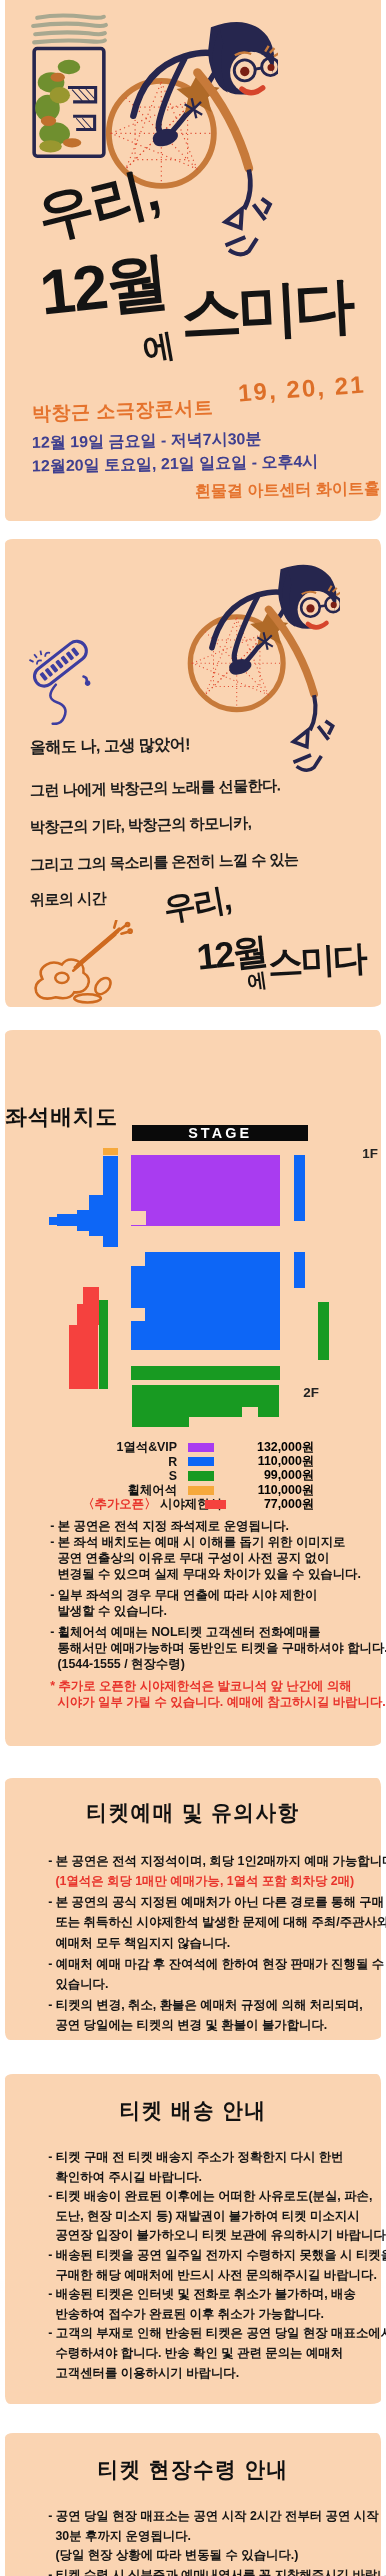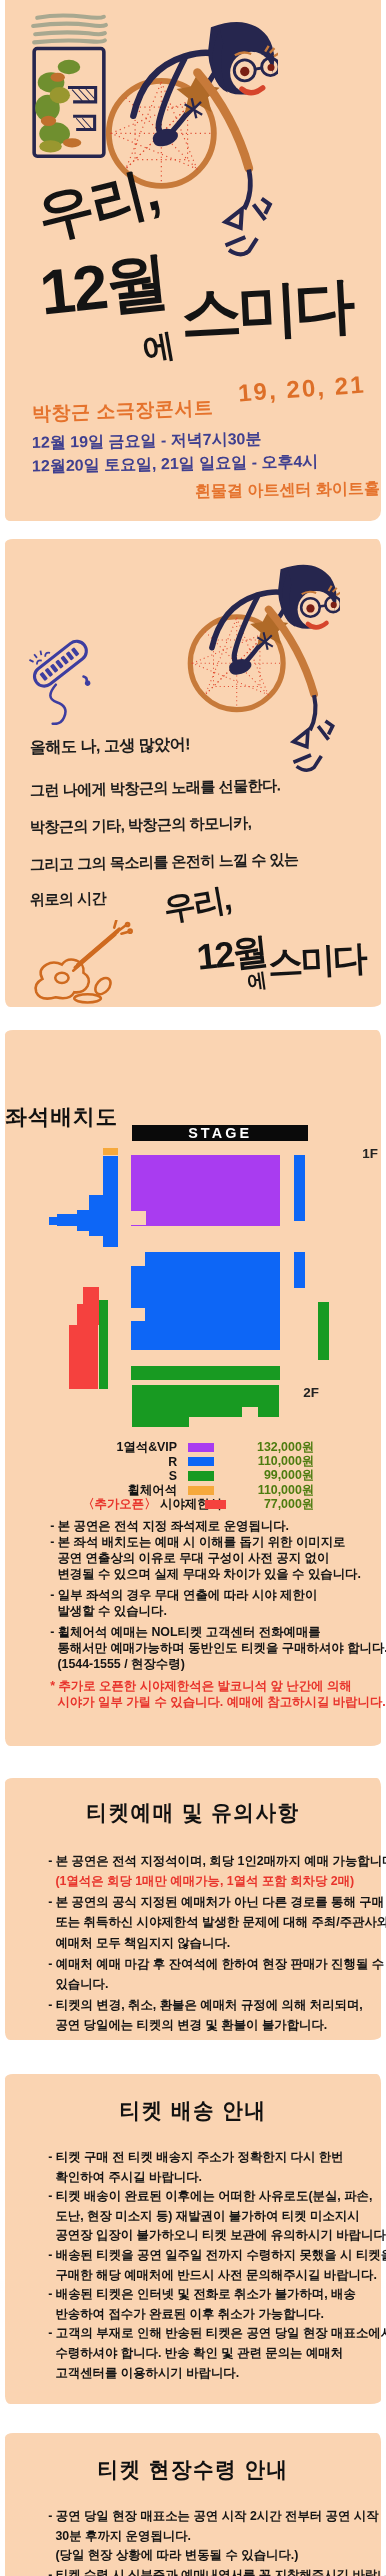--- a/index.html
+++ b/index.html
@@ -19,21 +19,21 @@
   .sm-title{font-size:21.6px;font-weight:900;color:#111;letter-spacing:1px;}
   .stage-bar{background:#0a0a0a;color:#ffffff;text-align:center;font-weight:900;font-size:14.4px;letter-spacing:3.1px;line-height:16px;}
   .floor-label{font-size:13.4px;font-weight:700;color:#222;}
   .blk{position:absolute;}
   .c-vip{background:#a93cf0;} .c-r{background:#0d66f6;} .c-s{background:#189a22;}
   .c-wc{background:#f6a93c;} .c-rx{background:#f5413e;} .c-bg{background:#fad4b2;}
   .legend-row{display:flex;align-items:center;height:14.4px;}
   .legend-label{width:112px;text-align:right;font-weight:900;font-size:12.4px;color:#141414;padding-right:11.3px;white-space:nowrap;}
   .legend-label .pref{color:#e8342c;}
   .legend-sw{width:30px;height:9.3px;}
-  .legend-price{width:76px;text-align:right;font-weight:900;font-size:12.4px;color:#4d7c0f;padding-left:36px;}
+  .legend-price{width:76px;text-align:right;font-weight:900;font-size:12.4px;color:#000000;padding-left:36px;}
   
   .lines .ln{font-weight:700;font-size:12.4px;color:#141414;white-space:nowrap;}
   .lines .ln.red{color:#e8342c;}
   .lines .ln.ind{padding-left:7.2px;}
   .lines .ln.gap{margin-top:5.2px;}
   .sec-head{text-align:center;font-size:20.6px;font-weight:900;color:#111;letter-spacing:1.5px;transform:scaleY(1.06);}
   svg{display:block;}
 </style>
 </head>
 <body>

